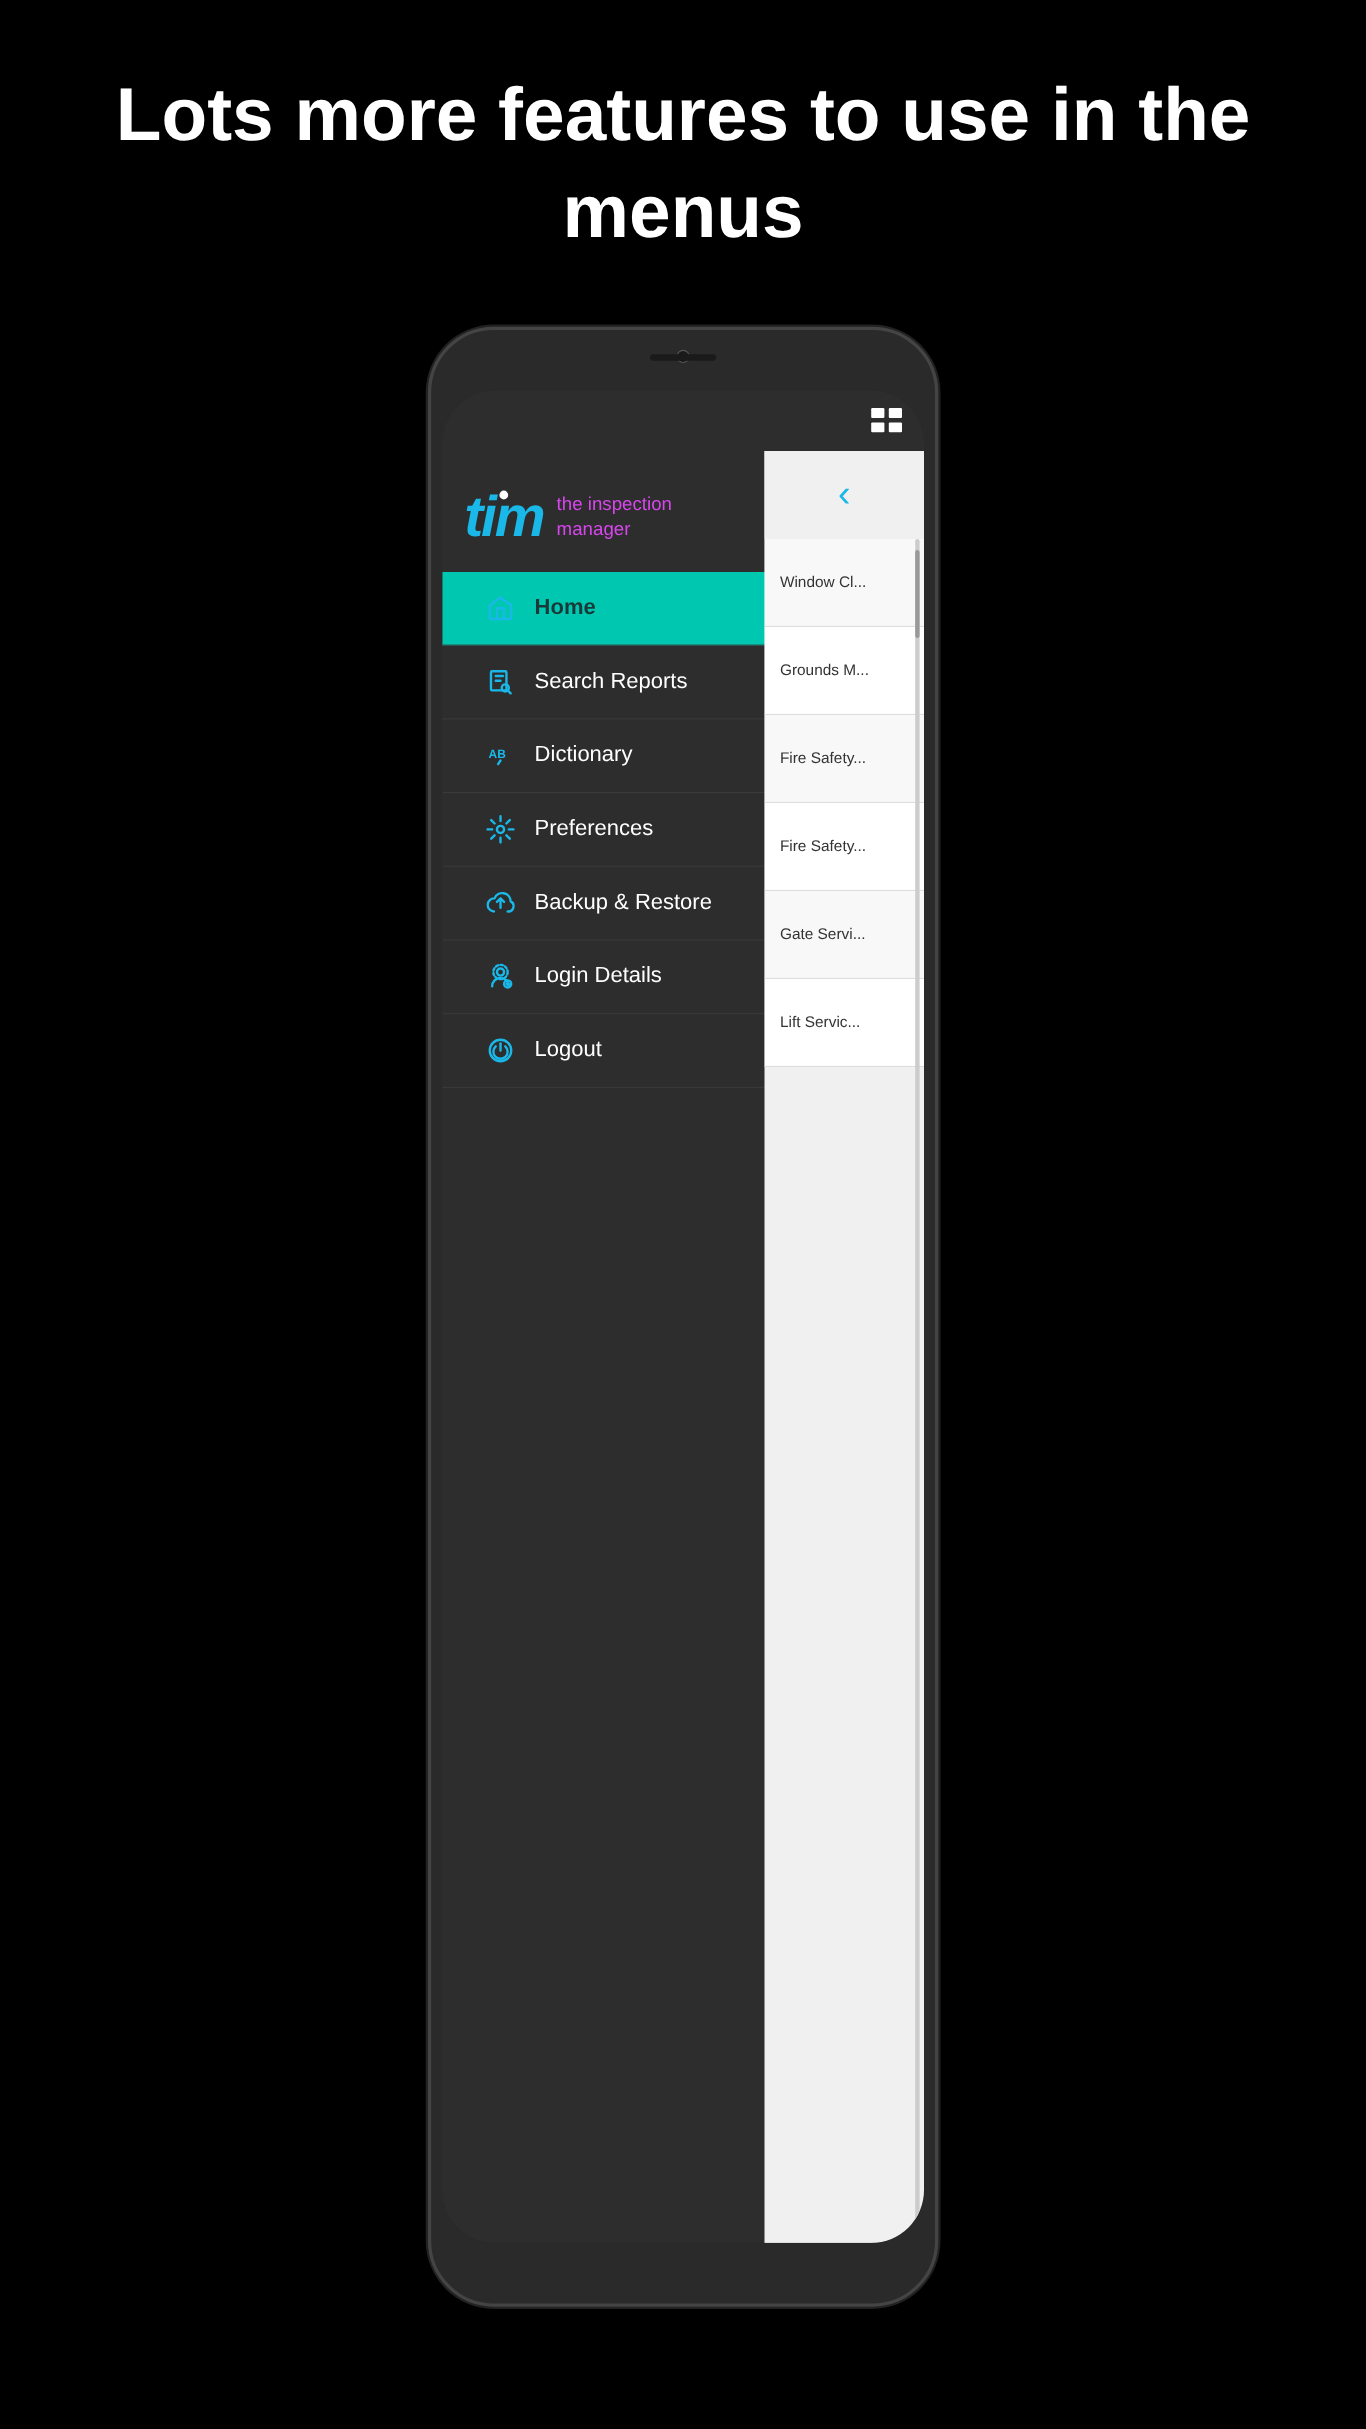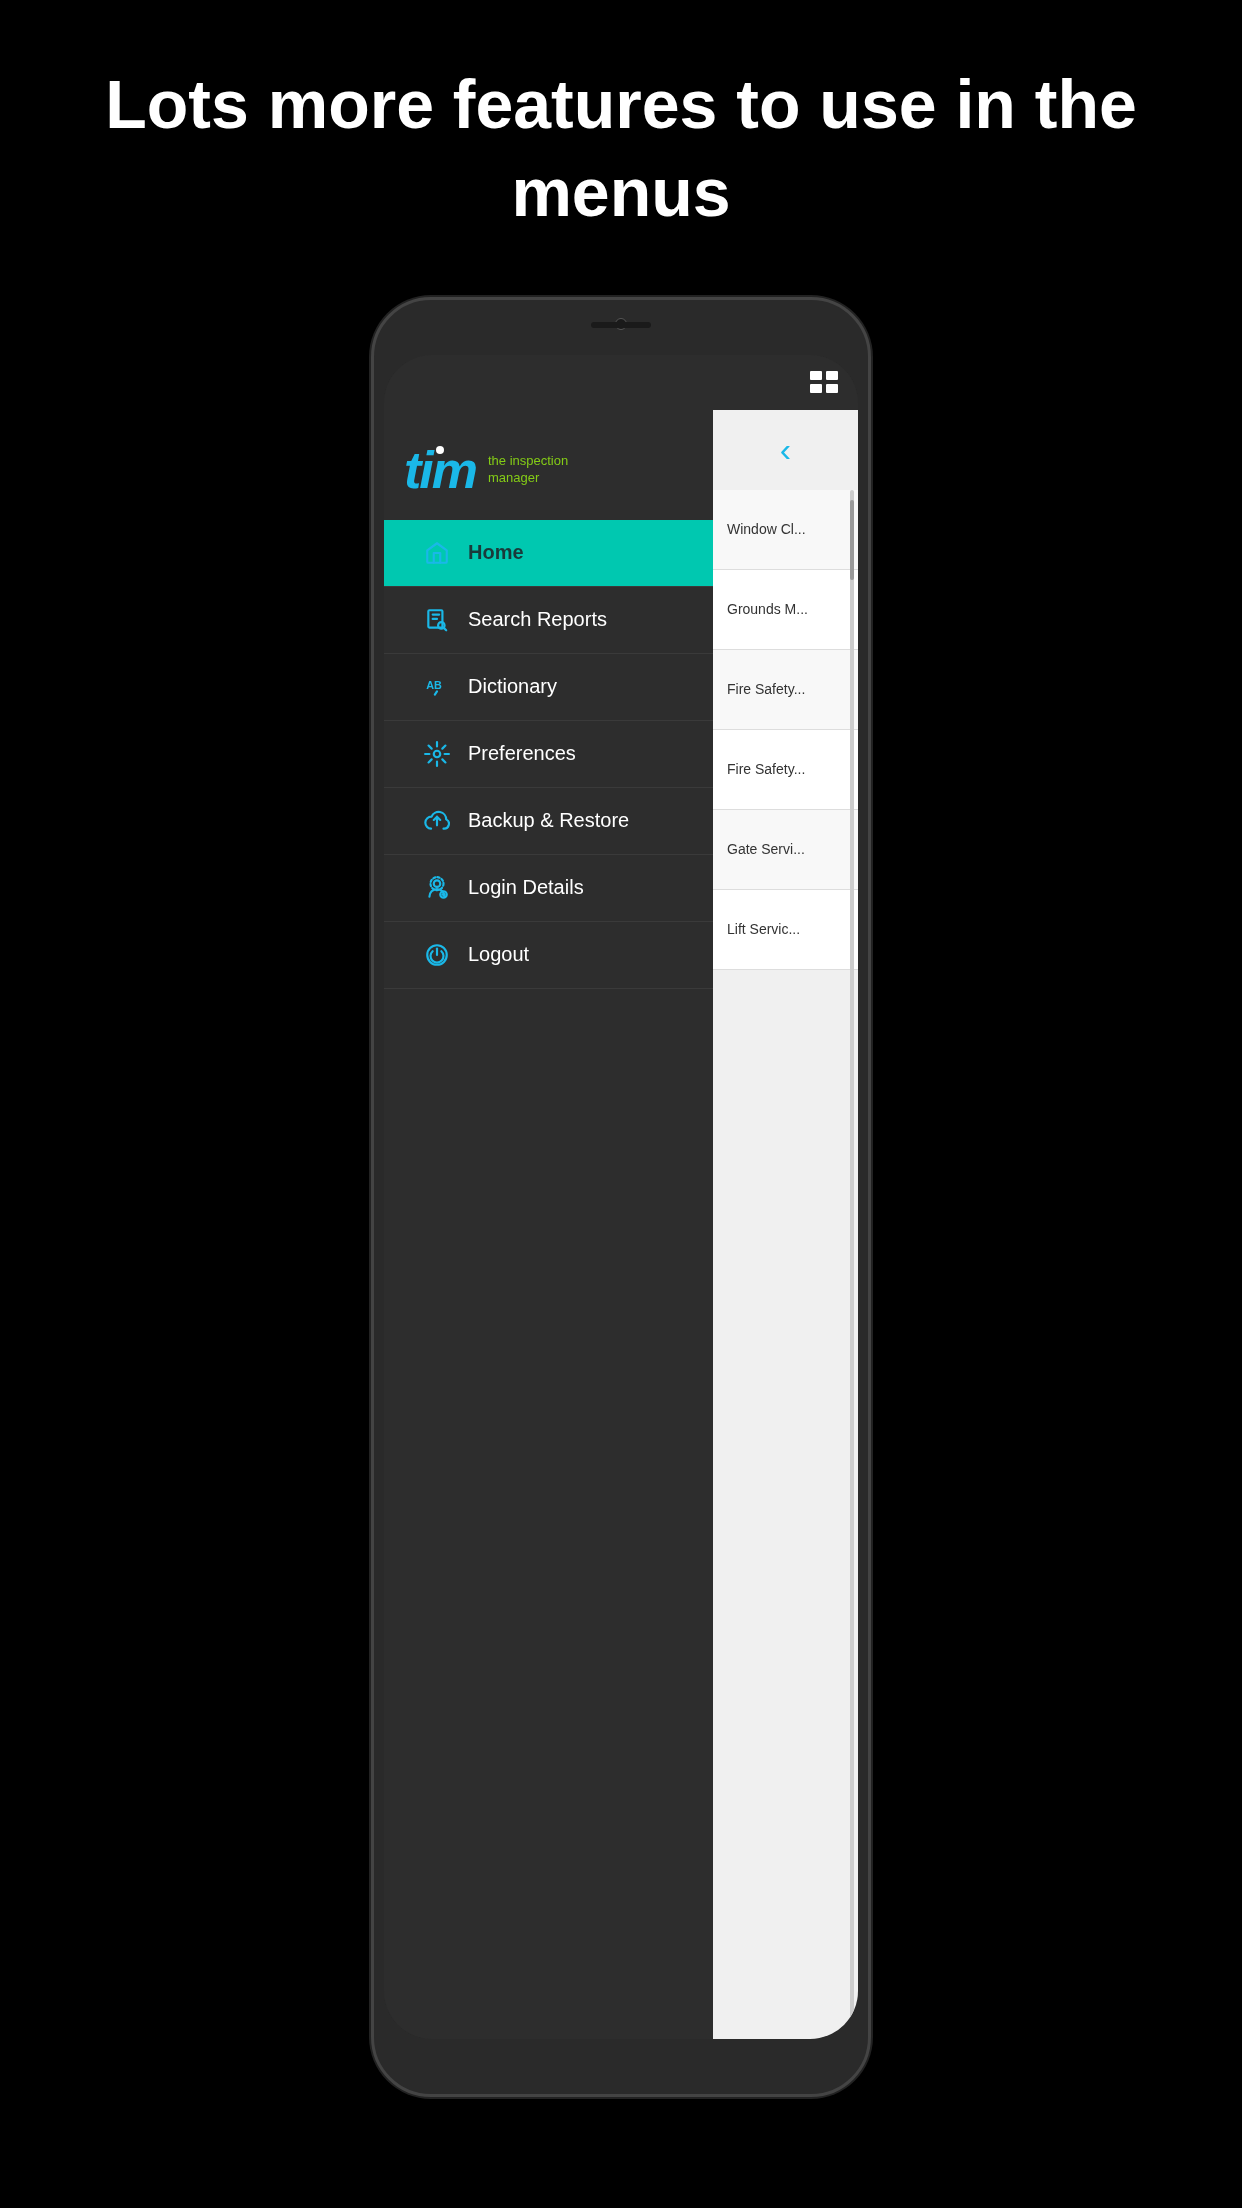--- a/index.html
+++ b/index.html
@@ -19,21 +19,21 @@
       color: #fff;
       font-size: 68px;
       font-weight: 600;
       text-align: center;
       padding: 60px 36px 40px;
       line-height: 1.3;
     }
 
     .phone-wrapper {
       position: relative;
-      width: 500px;
+      width: 464px;
       height: 1800px;
       margin-top: 20px;
     }
 
     .phone-outer {
       position: absolute;
       top: 0; left: 0; right: 0; bottom: 0;
       background: #2a2a2a;
       border-radius: 60px;
       border: 3px solid #444;
@@ -143,22 +143,22 @@
       top: 6px;
       left: 50%;
       width: 8px;
       height: 8px;
       background: #fff;
       border-radius: 50%;
       transform: translateX(-50%);
     }
 
     .logo-subtitle {
-      font-size: 13px;
-      color: #84cc16;
+      font-size: 17px;
+      color: #d946ef;
       line-height: 1.3;
     }
 
     .logo-subtitle .the {
       display: block;
     }
 
     .menu-items {
       flex: 1;
       display: flex;

